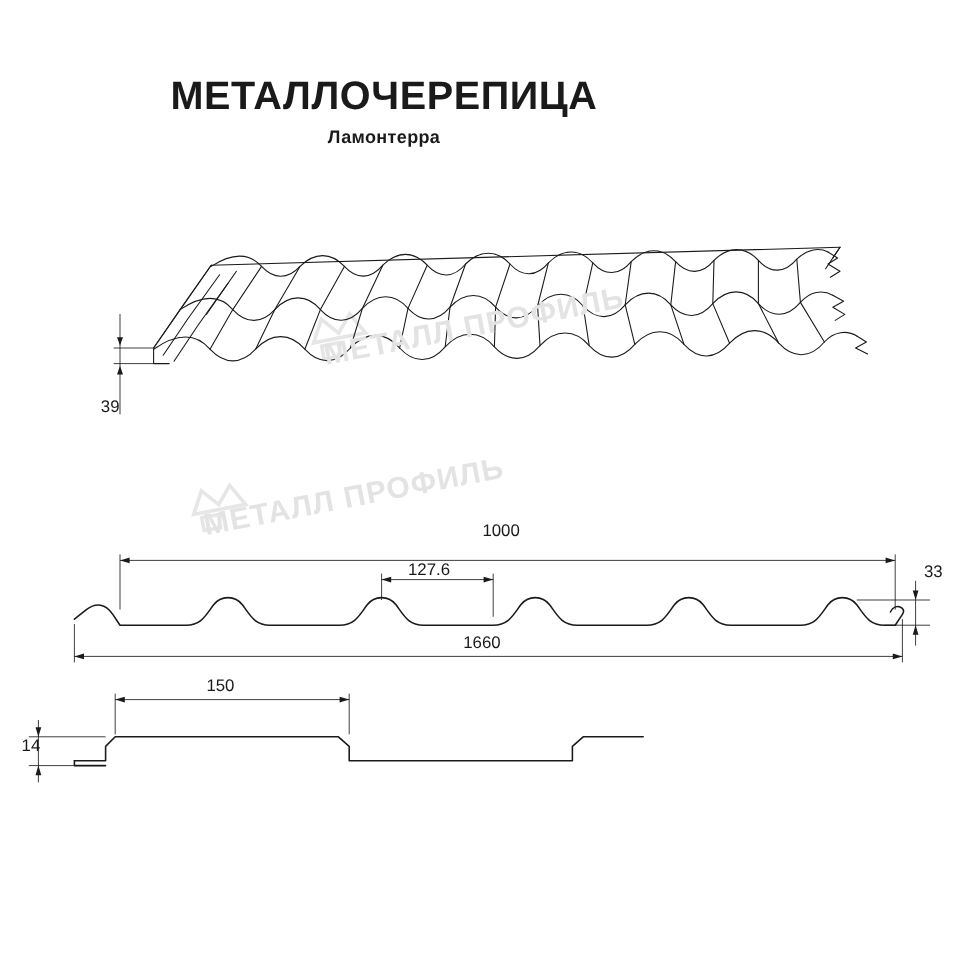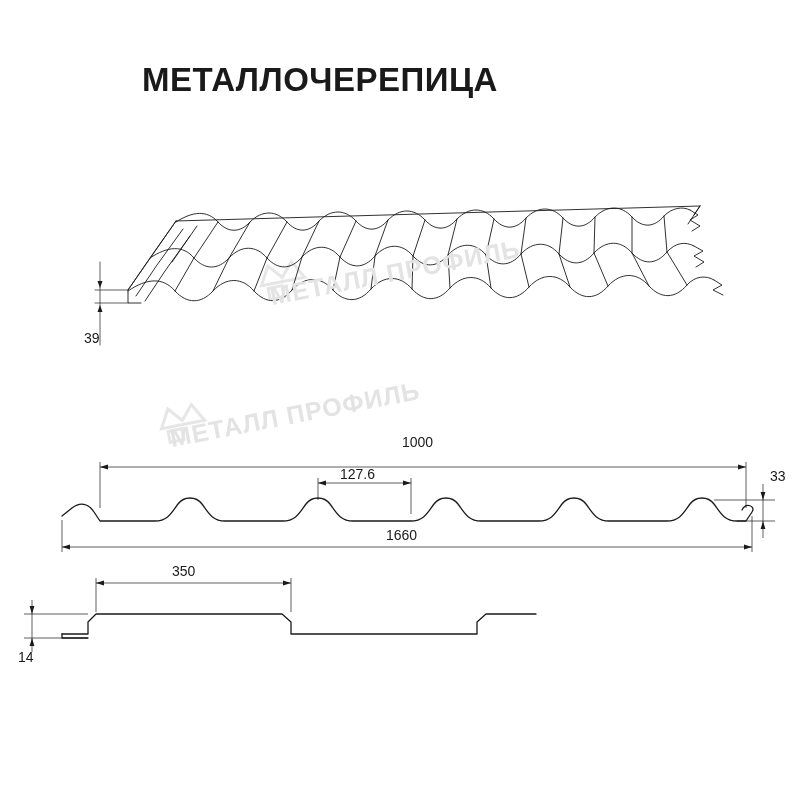--- a/index.html
+++ b/index.html
@@ -289,26 +289,27 @@
   <g fill="#1a1a1a" stroke="none">
     <path d="M96 583 L104 580.6 L104 585.4 Z"></path>
     <path d="M291 583 L283 580.6 L283 585.4 Z"></path>
     <path d="M32 614 L29.6 606 L34.4 606 Z"></path>
     <path d="M32 638 L29.6 646 L34.4 646 Z"></path>
   </g>
 </svg>
 
 <div class="title-block">
   <div class="title-main">МЕТАЛЛОЧЕРЕПИЦА</div>
+  <div class="title-sub">Ламонтерра</div>
 </div>
 
 <div class="wm wm-1">МЕТАЛЛ ПРОФИЛЬ</div>
 <div class="wm wm-2">МЕТАЛЛ ПРОФИЛЬ</div>
 
 <div class="dim-label" style="top:330px; left:84px;">39</div>
 
 <div class="dim-label" style="top:434px; left:402px;">1000</div>
 <div class="dim-label" style="top:466px; left:340px;">127.6</div>
 <div class="dim-label" style="top:527px; left:386px;">1660</div>
 <div class="dim-label" style="top:468px; left:770px;">33</div>
 
-<div class="dim-label" style="top:563px; left:172px;">350</div>
-<div class="dim-label" style="top:613px; left:18px;margin-top:36px;">14</div>
+<div class="dim-label" style="top:563px; left:172px;">150</div>
+<div class="dim-label" style="top:613px; left:18px;">14</div>
 
 </body></html>

